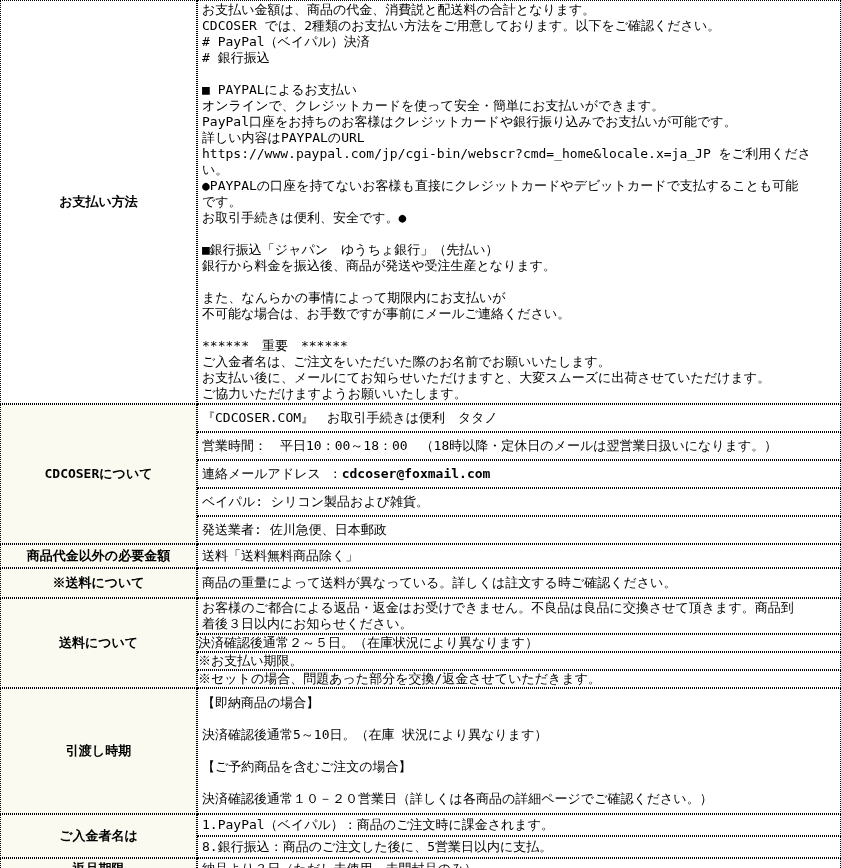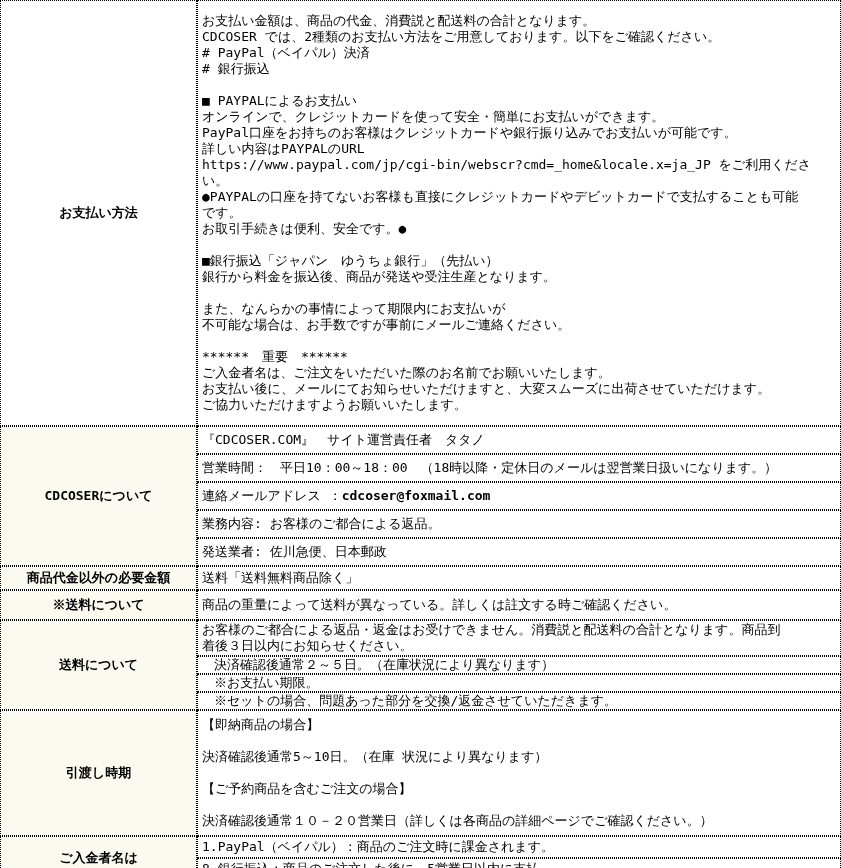--- a/index.html
+++ b/index.html
@@ -39,25 +39,25 @@
   th.row-label.first {
     background: #ffffff;
   }
   td.cell {
     background: #ffffff;
     vertical-align: middle;
     padding: 3px 4px;
     white-space: pre-line;
     word-break: break-all;
   }
-  td.cell.top { vertical-align: top; padding: 12px 4px; margin-left: 28px; }
+  td.cell.top { vertical-align: top; padding: 1px 4px; margin-left: 28px; }
   td.cell.pad5 { padding: 5px 4px; }
   td.cell.pad6 { padding: 6px 4px; }
   td.cell.pad1 { padding: 1px 4px; }
-  td.cell.pad0 { padding: 0 16px; }
+  td.cell.pad0 { padding: 0 0; }
   td.cell.pad2 { padding: 2px 4px; }
   .bold { font-weight: bold; }
 </style>
 </head>
 <body>
 
 <div class="page">
   <table class="info-table">
     <colgroup>
         <col class="c-label">
@@ -88,48 +88,48 @@
 不可能な場合は、お手数ですが事前にメールご連絡ください。
 
 ******　重要　******
 ご入金者名は、ご注文をいただいた際のお名前でお願いいたします。
 お支払い後に、メールにてお知らせいただけますと、大変スムーズに出荷させていただけます。
 ご協力いただけますようお願いいたします。</td>
     </tr>
 
     <tr>
       <th class="row-label" rowspan="5">CDCOSERについて</th>
-      <td class="cell pad5">『CDCOSER.COM』　サイト運営責任者　タタノ</td>
+      <td class="cell pad5">『CDCOSER.COM』　お取引手続きは便利　タタノ</td>
     </tr>
     <tr>
       <td class="cell pad5">営業時間：　平日10：00～18：00　（18時以降・定休日のメールは翌営業日扱いになります。）</td>
     </tr>
     <tr>
       <td class="cell pad5"><span>連絡メールアドレス ：</span><span class="bold">cdcoser@foxmail.com</span></td>
     </tr>
     <tr>
-      <td class="cell pad5">業務内容: お客様のご都合による返品。</td>
+      <td class="cell pad5">ベイパル: シリコン製品および雑貨。</td>
     </tr>
     <tr>
       <td class="cell pad5">発送業者: 佐川急便、日本郵政</td>
     </tr>
 
     <tr>
       <th class="row-label">商品代金以外の必要金額</th>
       <td class="cell">送料「送料無料商品除く」</td>
     </tr>
 
     <tr>
       <th class="row-label">※送料について</th>
       <td class="cell pad6">商品の重量によって送料が異なっている。詳しくは註文する時ご確認ください。</td>
     </tr>
 
     <tr>
       <th class="row-label" rowspan="4">送料について</th>
-      <td class="cell pad1">お客様のご都合による返品・返金はお受けできません。消費説と配送料の合計となります。商品到
+      <td class="cell pad1">お客様のご都合による返品・返金はお受けできません。不良品は良品に交換させて頂きます。商品到
 着後３日以内にお知らせください。</td>
     </tr>
     <tr>
       <td class="cell pad0">決済確認後通常２～５日。（在庫状況により異なります）</td>
     </tr>
     <tr>
       <td class="cell pad0">※お支払い期限。</td>
     </tr>
     <tr>
       <td class="cell pad0">※セットの場合、問題あった部分を交換/返金させていただきます。</td>

